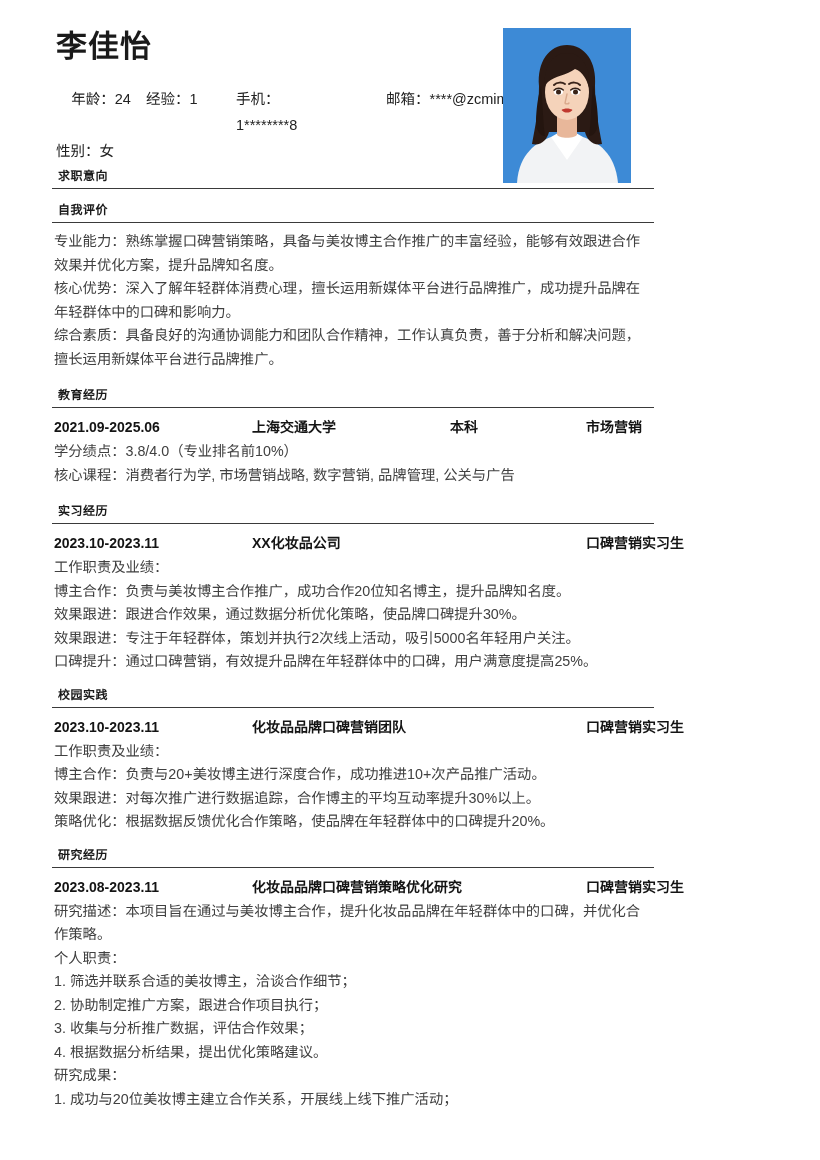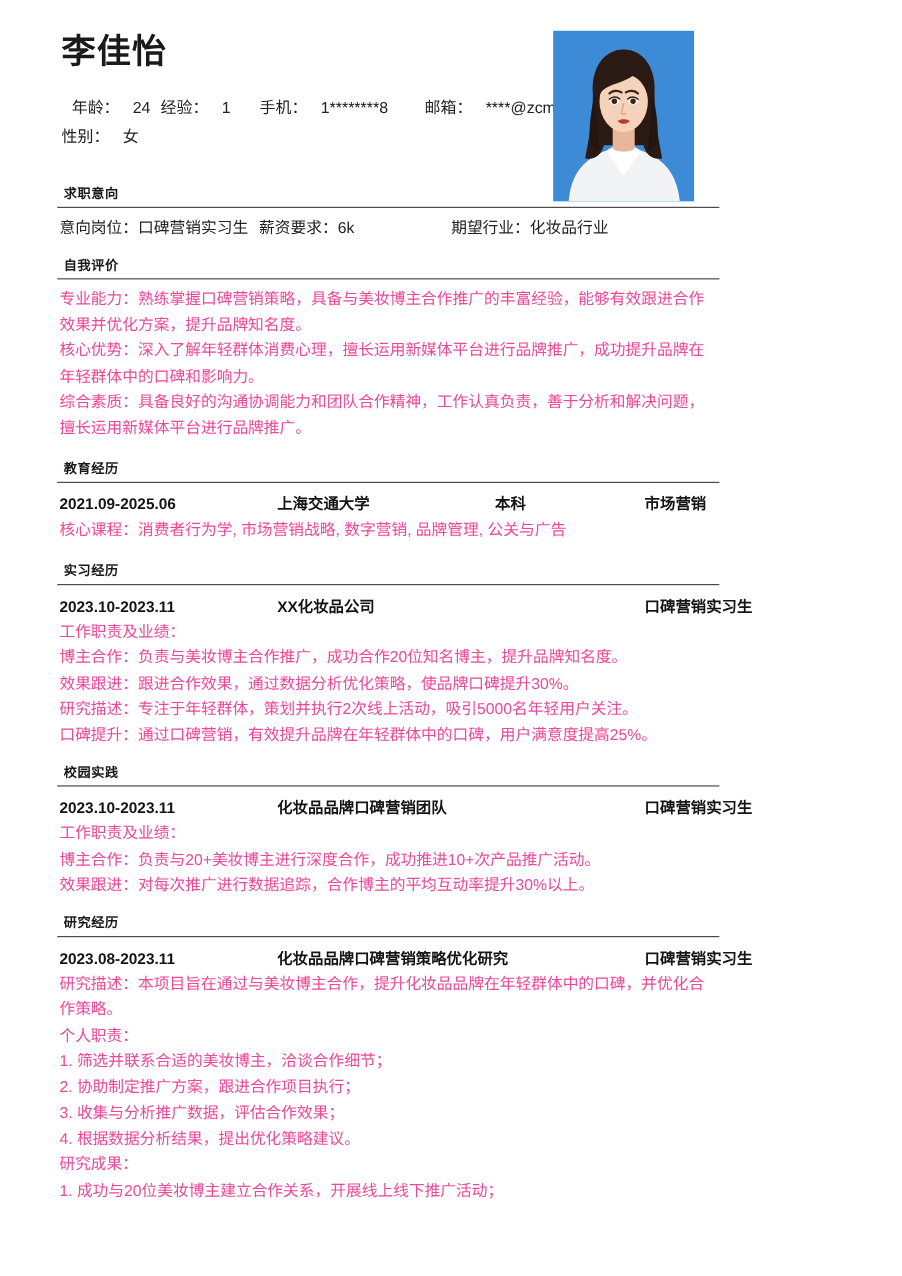--- a/index.html
+++ b/index.html
@@ -46,24 +46,24 @@
   .contact-row {
     display: flex;
     align-items: baseline;
     font-size: 14.5px;
     line-height: 26px;
     color: #222;
     white-space: nowrap;
   }
   .contact-item { display: inline-flex; align-items: baseline; }
   .contact-item .lbl { color: #222; }
-  .contact-item .val { color: #222; margin-left: 12px; }
+  .contact-item .val { color: #222; margin-left: 0; }
   .ci-age   { width: 90px; justify-content: center; }
   .ci-exp   { width: 90px; }
-  .ci-phone { width: 150px; }
+  .ci-phone { width: 150px; flex-direction: column; }
   .ci-mail  { width: auto; }
   .ci-gender{ width: auto; }
 
   .photo {
     position: absolute;
     right: 23px;
     top: 28px;
     width: 128px;
     height: 155px;
     overflow: hidden;
@@ -116,21 +116,21 @@
   .col-major  { flex: 1 1 auto; }
   .col-role   { flex: 1 1 auto; }
   .edu-school { width: 198px; flex: 0 0 198px; }
   .wide-mid   { width: 334px; flex: 0 0 334px; }
 
   .body-lines { margin-left: 2px; }
   .body-lines p {
     margin: 0;
     font-size: 14.3px;
     line-height: 23.5px;
-    color: #ec4899;
+    color: #404040;
   }
 
   .sec-gap-lg { margin-top: 14px; }
   .sec-gap-md { margin-top: 11px; }
 </style>
 </head>
 <body>
 
 <div class="page">
 
@@ -197,25 +197,20 @@
 
         <path d="M38 58 C40 78 40 96 42 108 C38 108 34 104 33 96 C33 82 35 68 38 58 Z" fill="#24150f"></path>
         <path d="M90 58 C88 78 88 96 86 108 C90 108 94 104 95 96 C95 82 93 68 90 58 Z" fill="#24150f"></path>
       </svg>
     </div>
   </div>
 
   <div class="section">
     <div class="section-title">求职意向</div>
     <div class="rule"></div>
-    <div class="intent-row">
-      <span class="intent-pos"><span>意向岗位：</span><span>口碑营销实习生</span></span>
-      <span class="intent-sal"><span>薪资要求：</span><span>6k</span></span>
-      <span class="intent-ind"><span>期望行业：</span><span>化妆品行业</span></span>
-    </div>
   </div>
 
   <div class="section sec-gap-md">
     <div class="section-title">自我评价</div>
     <div class="rule"></div>
     <div class="body-lines">
       <p>专业能力：熟练掌握口碑营销策略，具备与美妆博主合作推广的丰富经验，能够有效跟进合作效果并优化方案，提升品牌知名度。</p>
       <p>核心优势：深入了解年轻群体消费心理，擅长运用新媒体平台进行品牌推广，成功提升品牌在年轻群体中的口碑和影响力。</p>
       <p>综合素质：具备良好的沟通协调能力和团队合作精神，工作认真负责，善于分析和解决问题，擅长运用新媒体平台进行品牌推广。</p>
     </div>
@@ -224,53 +219,55 @@
   <div class="section sec-gap-lg">
     <div class="section-title">教育经历</div>
     <div class="rule"></div>
     <div class="entry-row">
       <span class="col-date">2021.09-2025.06</span>
       <span class="edu-school">上海交通大学</span>
       <span class="col-degree">本科</span>
       <span class="col-major">市场营销</span>
     </div>
     <div class="body-lines">
+      <p>学分绩点：3.8/4.0（专业排名前10%）</p>
       <p>核心课程：消费者行为学, 市场营销战略, 数字营销, 品牌管理, 公关与广告</p>
     </div>
   </div>
 
   <div class="section sec-gap-lg">
     <div class="section-title">实习经历</div>
     <div class="rule"></div>
     <div class="entry-row">
       <span class="col-date">2023.10-2023.11</span>
       <span class="wide-mid">XX化妆品公司</span>
       <span class="col-role">口碑营销实习生</span>
     </div>
     <div class="body-lines">
       <p>工作职责及业绩：</p>
       <p>博主合作：负责与美妆博主合作推广，成功合作20位知名博主，提升品牌知名度。</p>
       <p>效果跟进：跟进合作效果，通过数据分析优化策略，使品牌口碑提升30%。</p>
-      <p>研究描述：专注于年轻群体，策划并执行2次线上活动，吸引5000名年轻用户关注。</p>
+      <p>效果跟进：专注于年轻群体，策划并执行2次线上活动，吸引5000名年轻用户关注。</p>
       <p>口碑提升：通过口碑营销，有效提升品牌在年轻群体中的口碑，用户满意度提高25%。</p>
     </div>
   </div>
 
   <div class="section sec-gap-md">
     <div class="section-title">校园实践</div>
     <div class="rule"></div>
     <div class="entry-row">
       <span class="col-date">2023.10-2023.11</span>
       <span class="wide-mid">化妆品品牌口碑营销团队</span>
       <span class="col-role">口碑营销实习生</span>
     </div>
     <div class="body-lines">
       <p>工作职责及业绩：</p>
       <p>博主合作：负责与20+美妆博主进行深度合作，成功推进10+次产品推广活动。</p>
       <p>效果跟进：对每次推广进行数据追踪，合作博主的平均互动率提升30%以上。</p>
+      <p>策略优化：根据数据反馈优化合作策略，使品牌在年轻群体中的口碑提升20%。</p>
     </div>
   </div>
 
   <div class="section sec-gap-md">
     <div class="section-title">研究经历</div>
     <div class="rule"></div>
     <div class="entry-row">
       <span class="col-date">2023.08-2023.11</span>
       <span class="wide-mid">化妆品品牌口碑营销策略优化研究</span>
       <span class="col-role">口碑营销实习生</span>

